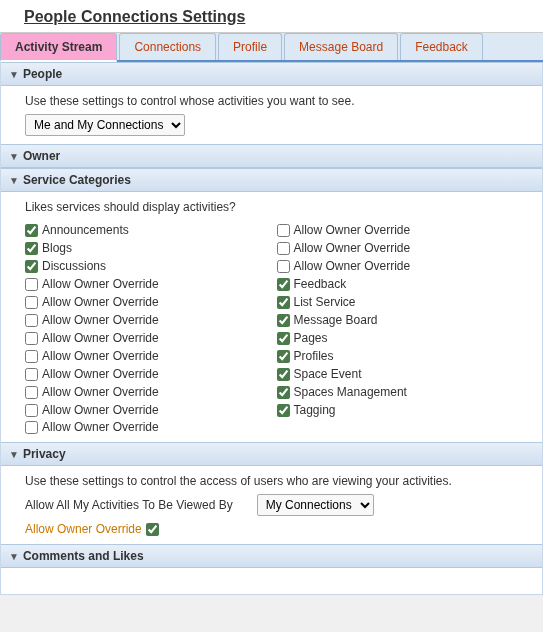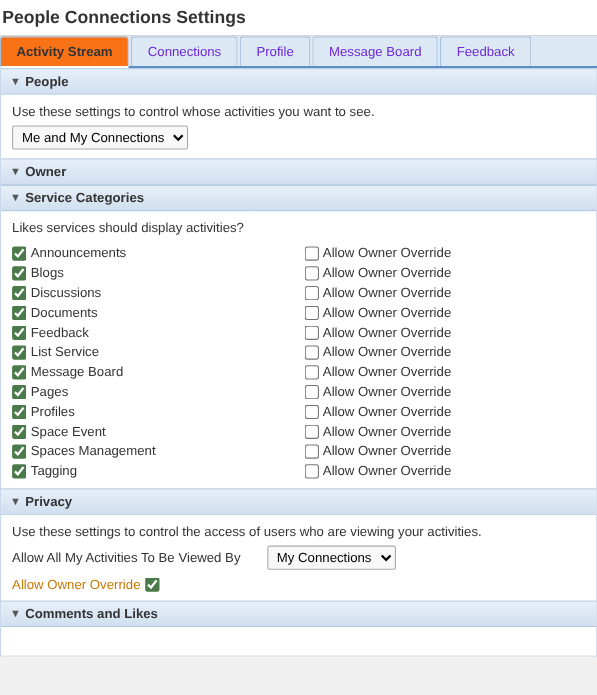--- a/index.html
+++ b/index.html
@@ -7,42 +7,43 @@
       font-family: Arial, Helvetica, sans-serif;
       font-size: 12px;
       background: #f0f0f0;
       color: #333;
       width: 543px;
     }
     .page-title {
       font-size: 16px;
       font-weight: bold;
       color: #333;
-      padding: 8px 10px 6px 2px;
+      padding: 8px 10px 6px 24px;
       background: #fff;
       border-bottom: 1px solid #ccc;
+      text-decoration: underline;
     }
     .tabs {
       display: flex;
       background: #dce9f5;
       border-bottom: 2px solid #5b8dc9;
     }
     .tab {
       padding: 6px 14px;
       cursor: pointer;
       border: 1px solid #aac0da;
       border-bottom: none;
       margin-right: 2px;
       background: #dce9f5;
       font-size: 12px;
-      color: #6d28d9;
+      color: #c2410c;
       border-radius: 3px 3px 0 0;
     }
     .tab.active {
-      background: #f97316;
+      background: #f9a8d4;
       border-bottom: 2px solid #fff;
       margin-bottom: -2px;
       color: #333;
       font-weight: bold;
       z-index: 1;
     }
     .content {
       background: #fff;
       border: 1px solid #c8d8ea;
       border-top: none;
@@ -61,21 +62,21 @@
       display: flex;
       align-items: center;
       gap: 4px;
       cursor: pointer;
     }
     .section-header .arrow {
       font-size: 10px;
       color: #555;
     }
     .section-body {
-      padding: 8px 10px;
+      padding: 8px 24px;
     }
     .section-desc {
       margin-bottom: 6px;
       color: #333;
       font-size: 12px;
     }
     select {
       border: 1px solid #aaa;
       padding: 2px 4px;
       font-size: 12px;
@@ -204,24 +205,20 @@
 
         <div class="service-row">
           <input type="checkbox" checked="" class="checkbox-green" style="">
           <span>Discussions</span>
         </div>
         <div class="allow-override">
           <input type="checkbox" style="">
           <span>Allow Owner Override</span>
         </div>
 
-        <div class="service-row">
-          <input type="checkbox" checked="" class="checkbox-green" style="">
-          <span>Documents</span>
-        </div>
         <div class="allow-override">
           <input type="checkbox" style="">
           <span>Allow Owner Override</span>
         </div>
 
         <div class="service-row">
           <input type="checkbox" checked="" class="checkbox-green" style="">
           <span>Feedback</span>
         </div>
         <div class="allow-override">

